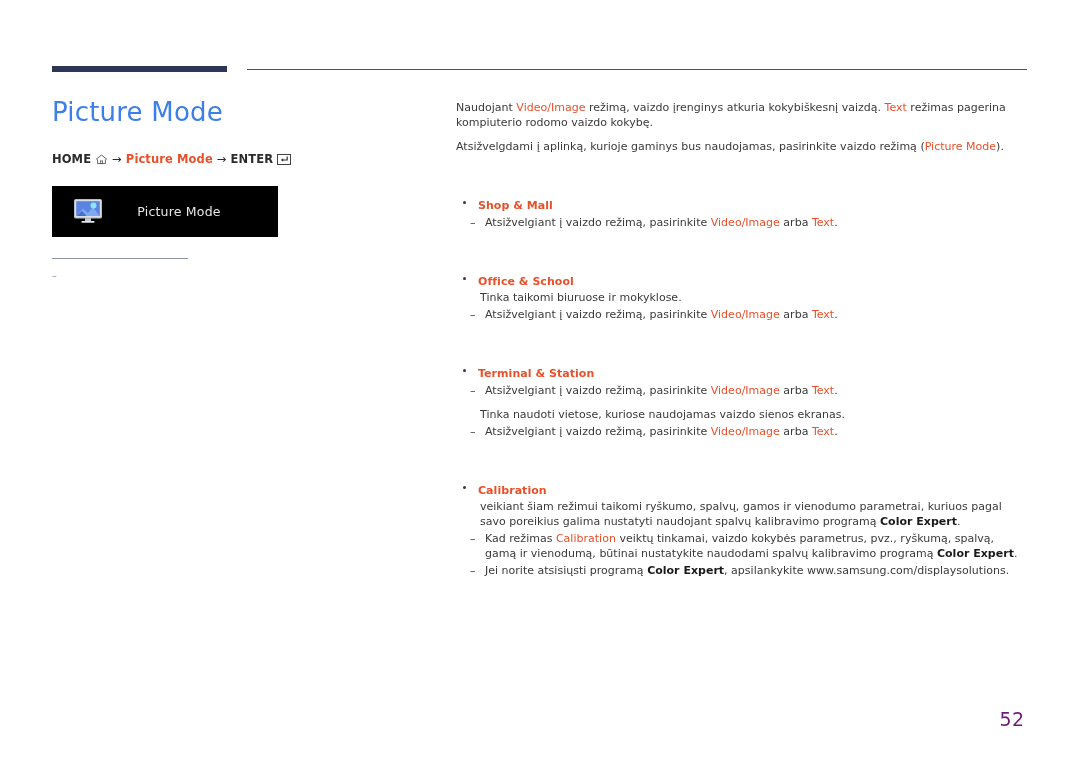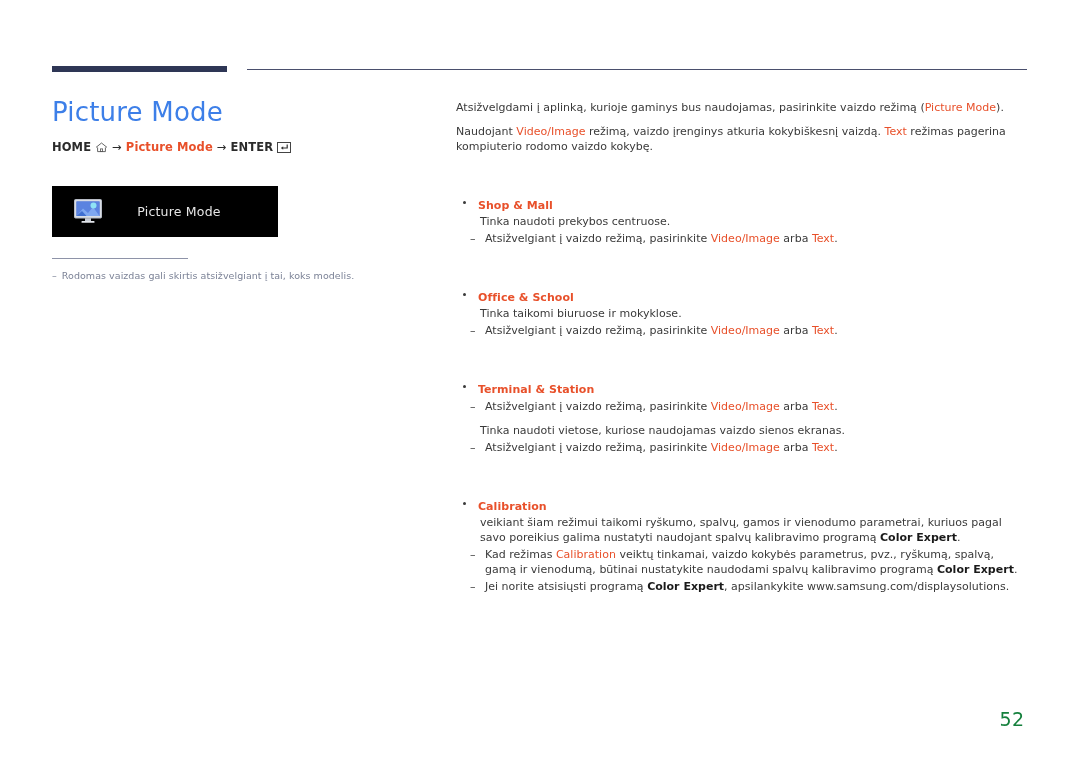--- a/index.html
+++ b/index.html
@@ -49,21 +49,21 @@
   }
   .page-title {
     font-size: 26px;
     font-weight: 400;
     color: #3d7fe8;
     letter-spacing: 0.2px;
     margin: 0;
     line-height: 32px;
   }
   .breadcrumb {
-    margin-top: 12px;
+    margin-top: 24px;
     font-size: 11.5px;
     color: #2b2b2b;
     letter-spacing: 0.1px;
     white-space: nowrap;
     display: flex;
     align-items: center;
     gap: 4px;
   }
   .breadcrumb .bc-text { font-weight: 600; }
   .breadcrumb .bc-accent {
@@ -200,21 +200,21 @@
   .sub-text { flex: 1; letter-spacing: 0.01px; }
 
   
   .page-number {
     position: absolute;
     left: 990px;
     top: 708px;
     width: 44px;
     text-align: center;
     font-size: 19px;
-    color: #15803d;
+    color: #701a75;
     letter-spacing: 0.5px;
   }
 </style>
 </head>
 <body>
 
 <div class="header-rules">
   <div class="rule-thick"></div>
   <div class="rule-thin"></div>
 </div>
@@ -259,42 +259,40 @@
       <rect x="7.5" y="22" width="13" height="1.8" rx="0.6" fill="#e2e5ea"></rect>
     </svg>
   </div>
   <div class="osd-label">Picture Mode</div>
 </div>
 
 <div class="note-block">
   <div class="note-rule"></div>
   <div class="note-line">
     <span class="note-dash">–</span>
-    <span>Rodomas vaizdas gali skirtis atsižvelgiant į tai, koks modelis.</span>
   </div>
 </div>
 
 <div class="right-col">
+
+  <p class="para">
+    <span>Naudojant </span><span class="accent">Video/Image</span><span> režimą, vaizdo įrenginys atkuria kokybiškesnį vaizdą. </span><span class="accent">Text</span><span> režimas pagerina kompiuterio rodomo vaizdo kokybę.</span>
+  </p>
 
   <p class="para">
     <span>Atsižvelgdami į aplinką, kurioje gaminys bus naudojamas, pasirinkite vaizdo režimą (</span><span class="accent">Picture Mode</span><span>).</span>
   </p>
 
-  <p class="para">
-    <span>Naudojant </span><span class="accent">Video/Image</span><span> režimą, vaizdo įrenginys atkuria kokybiškesnį vaizdą. </span><span class="accent">Text</span><span> režimas pagerina kompiuterio rodomo vaizdo kokybę.</span>
-  </p>
-
   <div class="bullets">
 
     <div class="bullet-group">
       <div class="bullet-row">
         <div class="bullet-dot"><span></span></div>
         <div class="bullet-label">Shop &amp; Mall</div>
       </div>
-      <div class="bullet-desc">Tinka naudoti prekybos centruose.</div>
       <div class="sub-row">
         <div class="sub-dash">–</div>
         <div class="sub-text">
           <span>Atsižvelgiant į vaizdo režimą, pasirinkite </span><span class="accent">Video/Image</span><span> arba </span><span class="accent">Text</span><span>.</span>
         </div>
       </div>
     </div>
 
     <div class="bullet-group">
       <div class="bullet-row">

